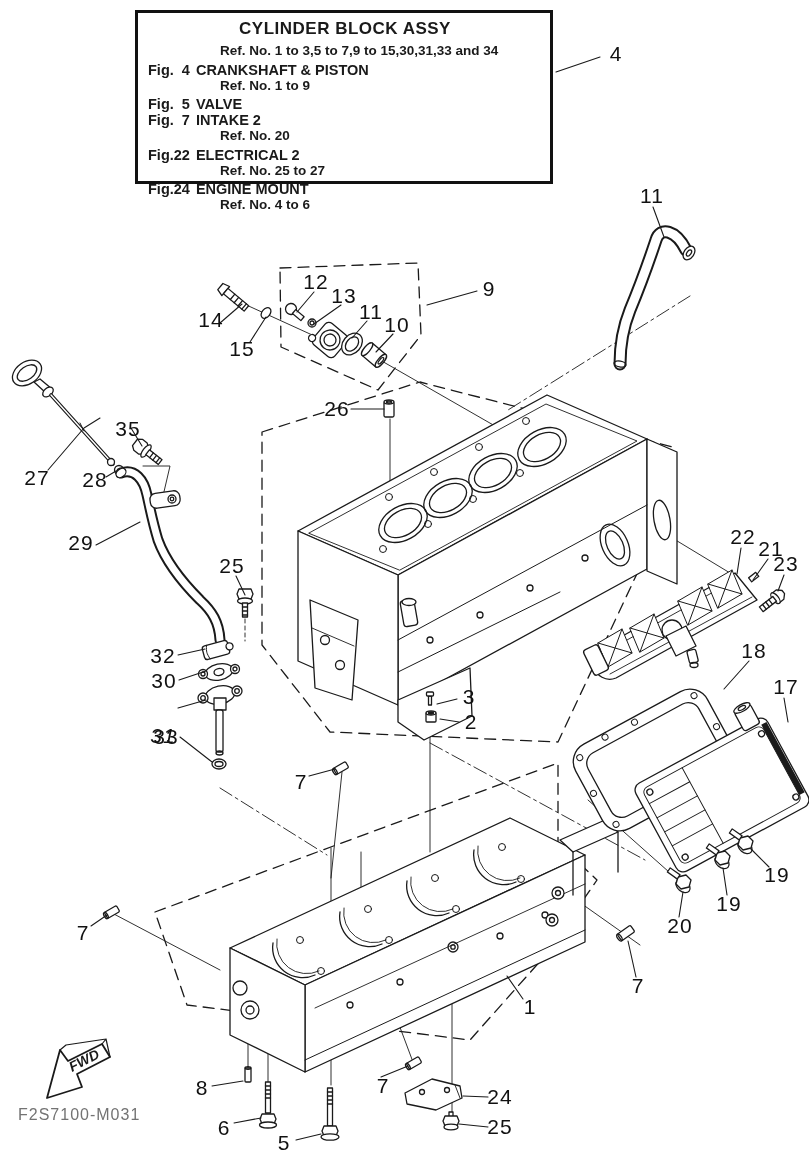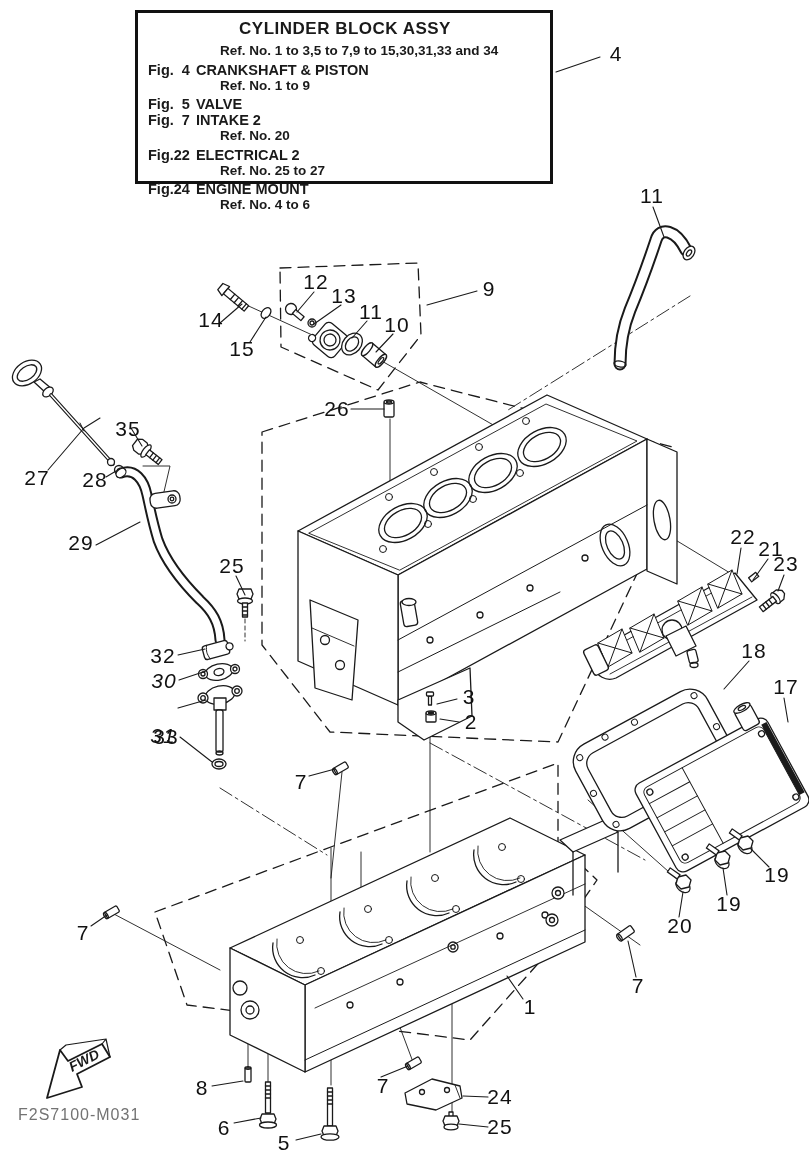--- a/index.html
+++ b/index.html
@@ -492,21 +492,21 @@
       <div class="callout" style="left: 397px; top: 325px;">10</div>
       <div class="callout" style="left: 211px; top: 320px;">14</div>
       <div class="callout" style="left: 242px; top: 349px;">15</div>
       <div class="callout" style="left: 337px; top: 409px;">26</div>
       <div class="callout" style="left: 128px; top: 418px; margin-top: 11px;">35</div>
       <div class="callout" style="left: 37px; top: 478px;">27</div>
       <div class="callout" style="left: 95px; top: 480px;">28</div>
       <div class="callout" style="left: 81px; top: 543px;">29</div>
       <div class="callout" style="left: 232px; top: 566px;">25</div>
       <div class="callout" style="left: 163px; top: 656px;">32</div>
-      <div class="callout" style="left: 164px; top: 681px; font-style: italic;">30</div>
+      <div class="callout" style="left: 164px; top: 681px;">30</div>
       <div class="callout" style="left: 163px; top: 736px; font-style: italic;">31</div>
       <div class="callout" style="left: 166px; top: 737px;">33</div>
       <div class="callout" style="left: 743px; top: 537px;">22</div>
       <div class="callout" style="left: 771px; top: 549px;">21</div>
       <div class="callout" style="left: 786px; top: 564px;">23</div>
       <div class="callout" style="left: 754px; top: 651px;">18</div>
       <div class="callout" style="left: 786px; top: 687px;">17</div>
       <div class="callout" style="left: 469px; top: 697px;">3</div>
       <div class="callout" style="left: 471px; top: 722px;">2</div>
       <div class="callout" style="left: 301px; top: 782px;">7</div>

